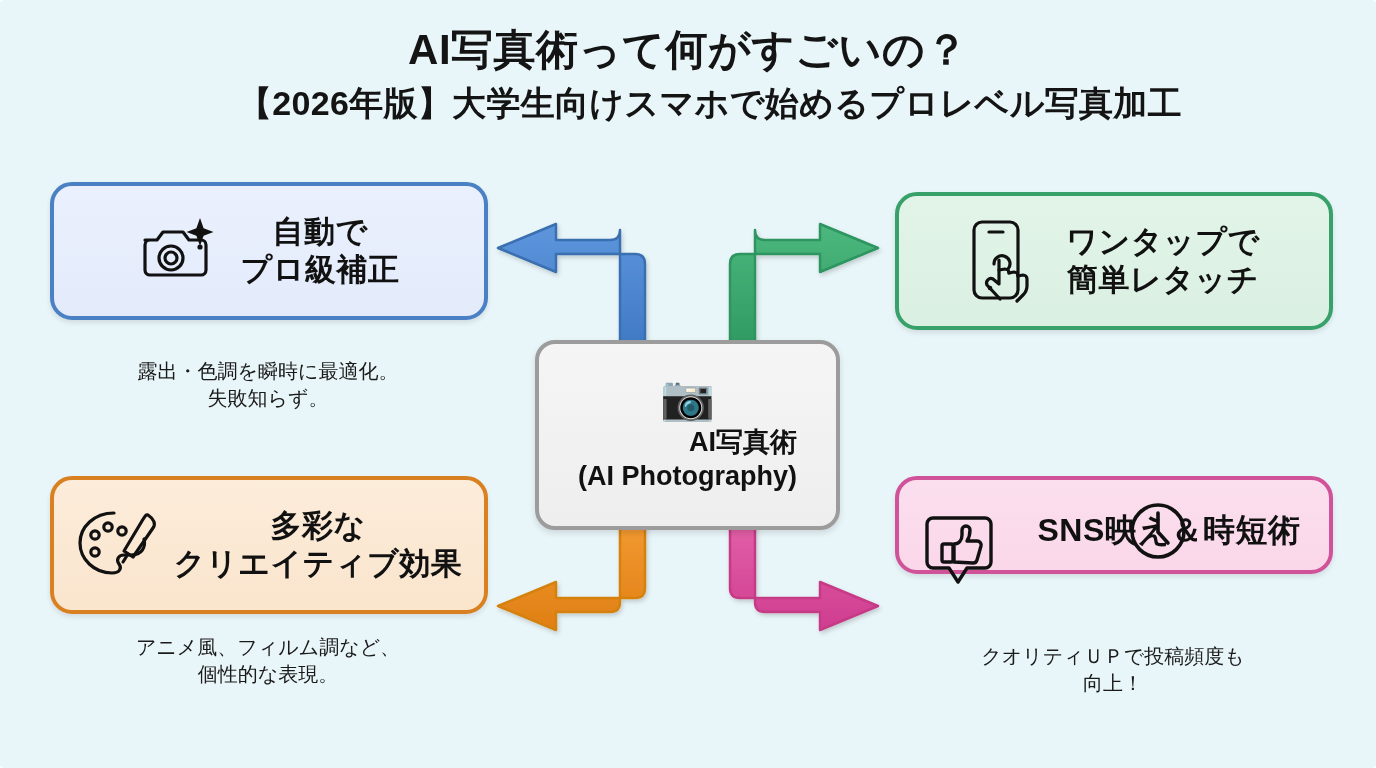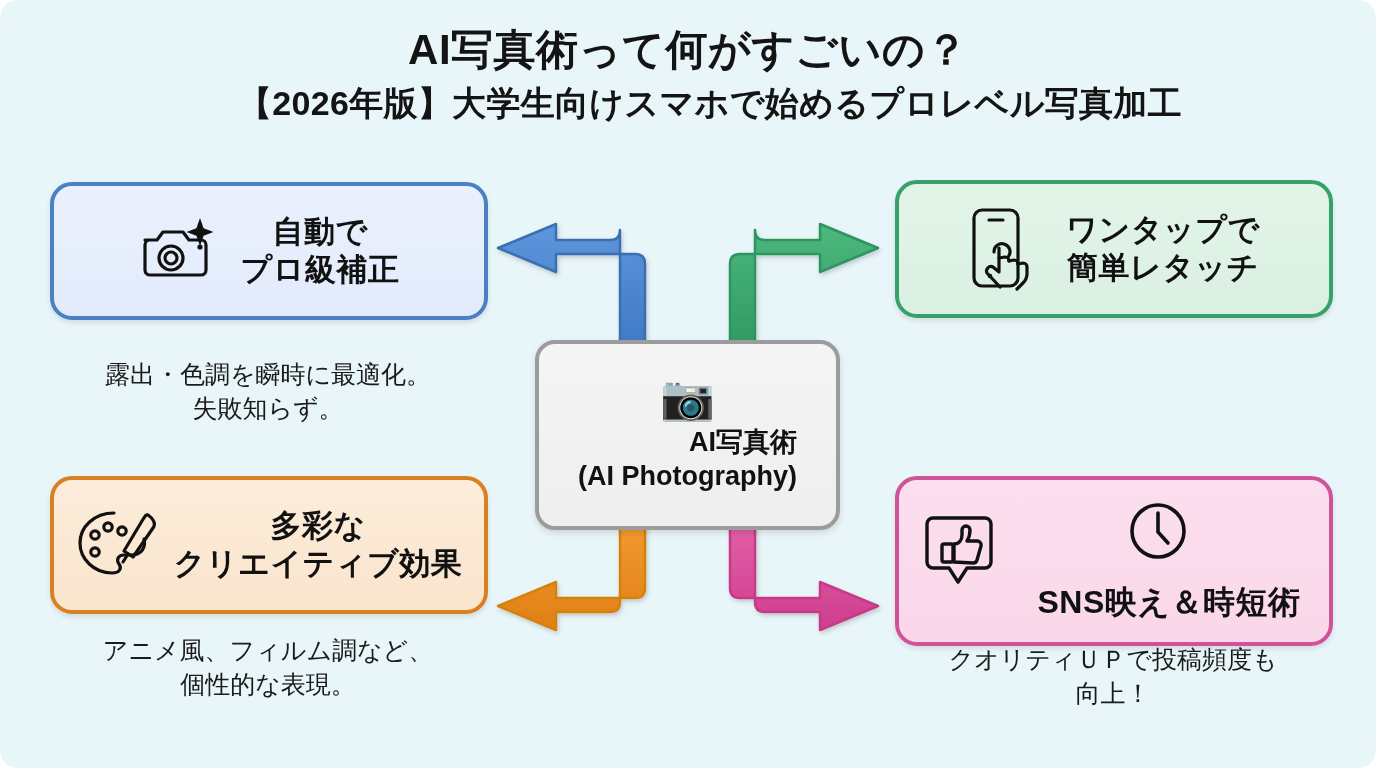--- a/index.html
+++ b/index.html
@@ -12,21 +12,21 @@
     width: 1376px;
     height: 768px;
     overflow: hidden;
     font-family: "Liberation Sans", "DejaVu Sans", sans-serif;
   }
   #canvas {
     position: relative;
     width: 1376px;
     height: 768px;
     background: #e9f6f9;
-    border-radius: 18px;
+    border-radius: 4px;
     overflow: hidden;
   }
 
   
   .title-block {
     position: absolute;
     top: 26px;
     left: 0;
     width: 100%;
     text-align: center;
@@ -78,34 +78,34 @@
     white-space: pre-line;
   }
 
   #node-auto {
     left: 50px; top: 182px; width: 438px; height: 138px;
     border-color: #4a80c4;
     background: linear-gradient(180deg, #eaf0fd 0%, #e3ebfb 100%);
     gap: 22px;
   }
   #node-tap {
-    left: 895px; top: 180px; width: 438px; height: 138px;
+    left: 895px; top: 192px; width: 438px; height: 138px;
     border-color: #38a169;
     background: linear-gradient(180deg, #e2f4e8 0%, #daf0e2 100%);
     gap: 20px;
   }
   #node-creative {
     left: 50px; top: 476px; width: 438px; height: 138px;
     border-color: #d98020;
     background: linear-gradient(180deg, #fcecda 0%, #fae5cd 100%);
     gap: 14px;
     justify-content: center;
   }
   #node-sns {
-    left: 895px; top: 476px; width: 438px; height: 170px;
+    left: 895px; top: 476px; width: 438px; height: 98px;
     border-color: #d0539a;
     background: linear-gradient(180deg, #fbdfee 0%, #fad7e9 100%);
     gap: 10px;
   }
   #node-sns .node-label { font-size: 32px; }
   #node-creative .node-label { font-size: 31px; }
 
   
   .sns-inner {
     display: flex;
@@ -145,21 +145,21 @@
     font-weight: bold;
     color: #111111;
     text-align: right;
     line-height: 1.25;
     white-space: pre-line;
   }
 
   
   .caption {
     position: absolute;
-    font-size: 25px;
+    font-size: 20px;
     font-weight: normal;
     color: #1a1a1a;
     text-align: center;
     line-height: 1.35;
     white-space: pre-line;
     width: 440px;
   }
   #caption-auto     { left: 48px;  top: 358px; }
   #caption-tap      { left: 893px; top: 358px; }
   #caption-creative { left: 48px;  top: 634px; }

